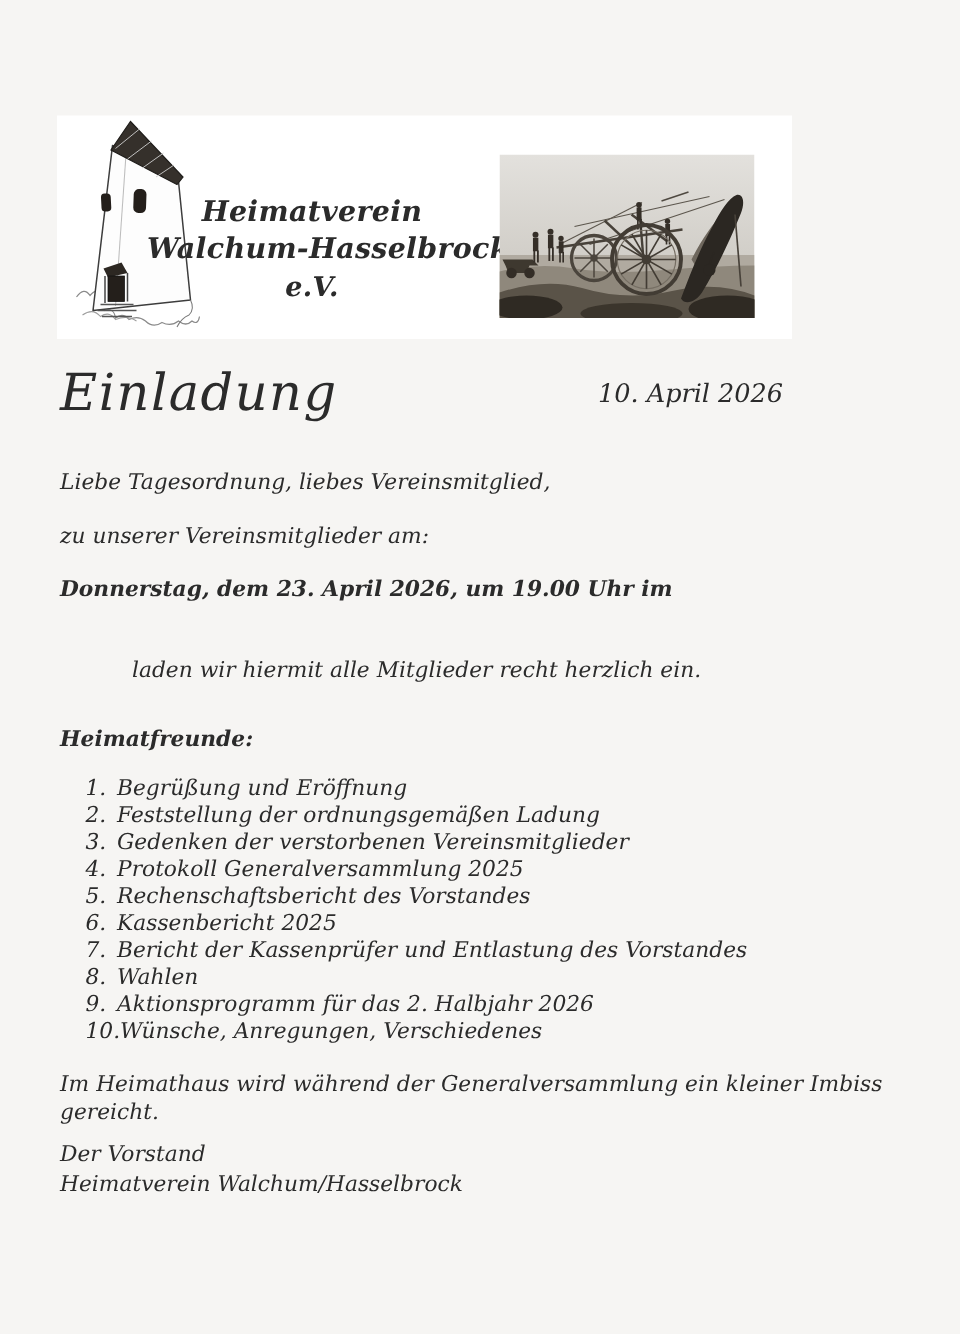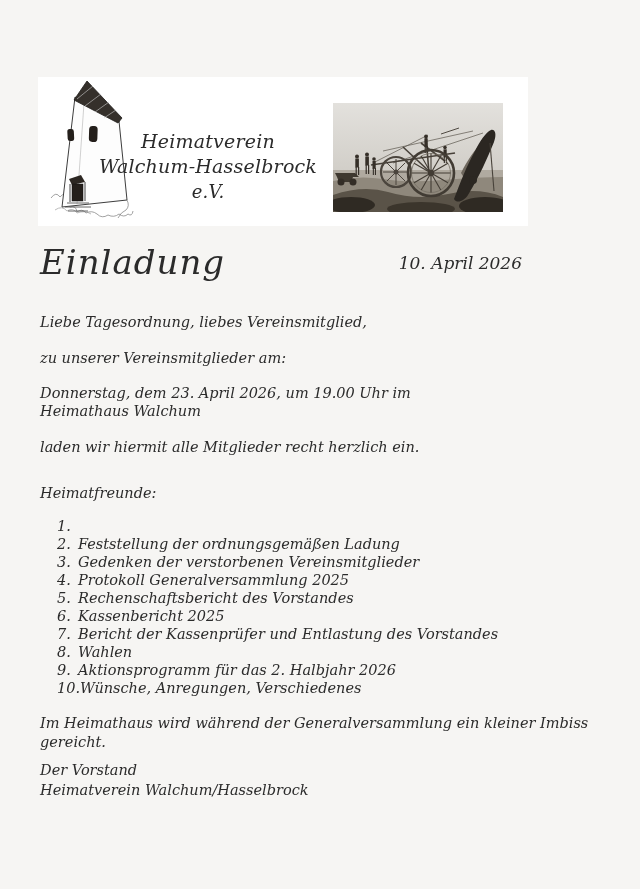--- a/index.html
+++ b/index.html
@@ -14,40 +14,40 @@
   .page { position:relative; width:640px; height:889px; }
 
   
   .header-box {
     position:absolute; left:38px; top:77px;
     width:490px; height:149px; background:#ffffff;
   }
   .tower-svg { position:absolute; left:10px; top:3px; width:86px; height:145px; }
   .org-title {
     position:absolute; left:60px; top:52px; width:220px;
-    text-align:center; font-weight:normal; font-size:19px; line-height:25px;
+    text-align:center; font-weight:bold; font-size:19px; line-height:25px;
     letter-spacing:.2px; white-space:nowrap;
   }
   .org-line3 { font-size:18px; }
   .photo-svg { position:absolute; left:295px; top:26px; width:170px; height:109px; }
 
   
   .title-row {
     position:absolute; left:40px; top:242px; width:482px;
     display:flex; justify-content:space-between; align-items:baseline;
   }
   .doc-title { font-size:34px; font-weight:normal; letter-spacing:1px; }
   .doc-date  { font-size:17px; transform:translateY(-5px); }
 
   .para { position:absolute; left:40px; font-size:14.5px; line-height:18px; white-space:nowrap; }
-  .bold { font-weight:normal; }
+  .bold { font-weight:bold; }
   .salutation     { top:313px; }
   .intro          { top:349px; }
   .event          { top:384px; }
-  .invite         { top:438px; }
+  .invite         { top:438px;margin-left:48px; }
   .agenda-heading { top:484px; }
 
   .agenda { position:absolute; left:57px; top:517px; font-size:14.5px; }
   .agenda-row { display:flex; height:18px; line-height:18px; white-space:nowrap; }
   .agenda-num { min-width:21px; flex-shrink:0; }
 
   .note    { top:714px; line-height:18.5px; }
   .closing { top:761px; line-height:19.5px; }
 </style>
 </head>
@@ -165,30 +165,30 @@
   <div class="title-row">
     <div class="doc-title">Einladung</div>
     <div class="doc-date">10. April 2026</div>
   </div>
 
   <div class="para salutation">Liebe Tagesordnung, liebes Vereinsmitglied,</div>
   <div class="para intro">zu unserer Vereinsmitglieder am:</div>
 
   <div class="para event bold">
     <div>Donnerstag, dem 23. April 2026, um 19.00 Uhr im</div>
-    <div>Heimathaus Walchum</div>
   </div>
 
   <div class="para invite">laden wir hiermit alle Mitglieder recht herzlich ein.</div>
 
   <div class="para agenda-heading bold">Heimatfreunde:</div>
 
   <div class="agenda">
     <div class="agenda-row">
         <span class="agenda-num">1.</span>
+        <span>Begrüßung und Eröffnung</span>
       </div>
     <div class="agenda-row">
         <span class="agenda-num">2.</span>
         <span>Feststellung der ordnungsgemäßen Ladung</span>
       </div>
     <div class="agenda-row">
         <span class="agenda-num">3.</span>
         <span>Gedenken der verstorbenen Vereinsmitglieder</span>
       </div>
     <div class="agenda-row">

